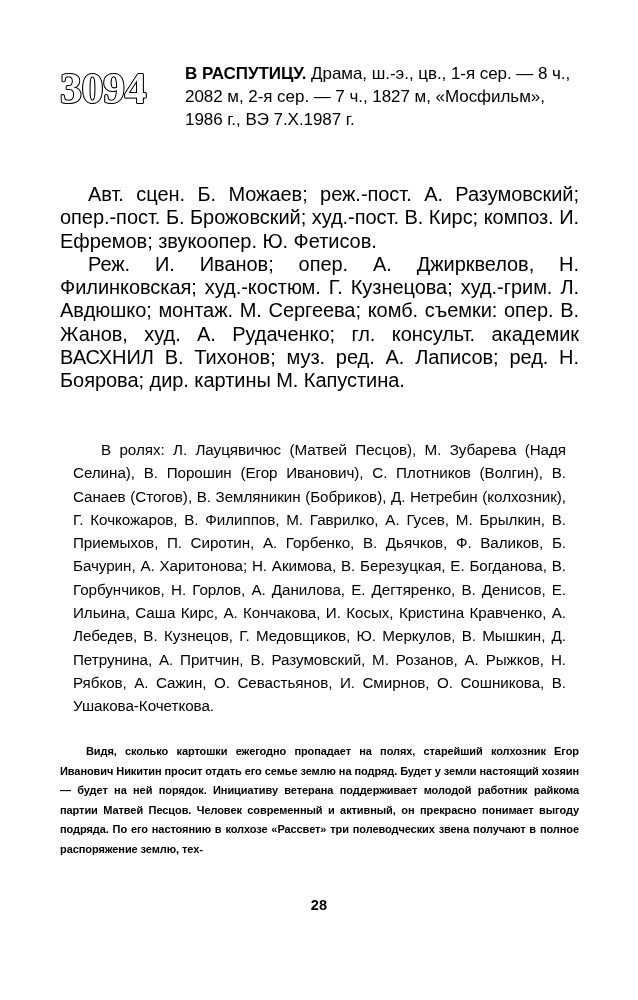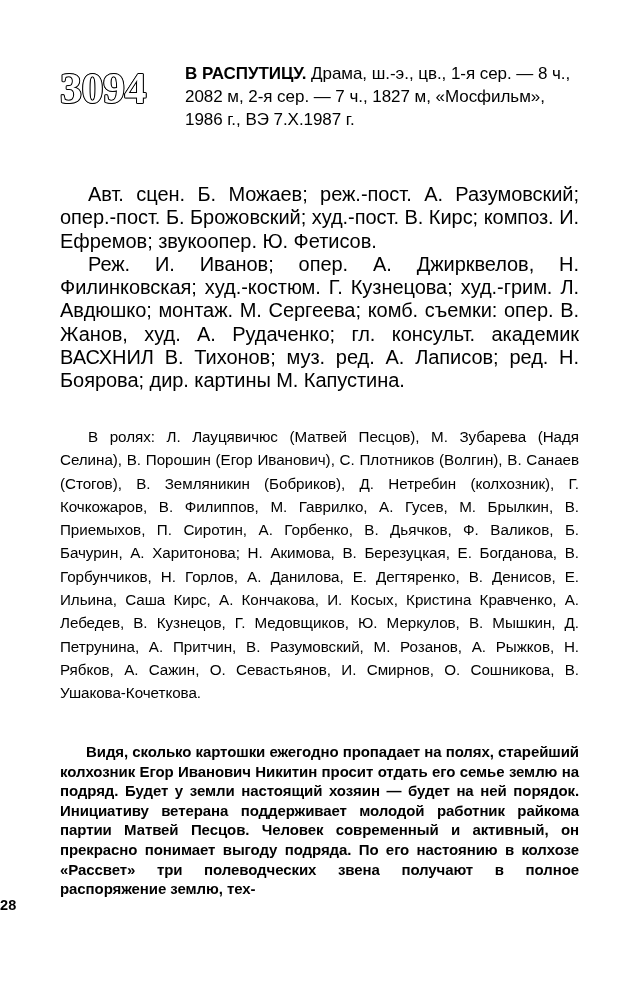--- a/index.html
+++ b/index.html
@@ -94,48 +94,48 @@
     left: 60px;
     top: 425px;
     width: 519px;
     font-size: 15.2px;
     line-height: 23.3px;
     text-align: justify;
     text-justify: inter-word;
     letter-spacing: -0.05px;
   }
   .cast p {
-    margin: 0;
+    margin: 13px;
     text-indent: 28px;
   }
 
   .synopsis {
     position: absolute;
     left: 60px;
     top: 742px;
     width: 519px;
-    font-size: 15px;
+    font-size: 11px;
     line-height: 19.6px;
     font-weight: bold;
     text-align: justify;
     text-justify: inter-word;
     letter-spacing: -0.08px;
   }
   .synopsis p {
     margin: 0;
     text-indent: 26px;
   }
 
   
   .folio {
     position: absolute;
     left: 0;
     top: 897px;
     width: 638px;
-    text-align: left;
+    text-align: center;
     font-size: 14.5px;
     font-weight: bold;
     letter-spacing: 0.3px;
   }
 </style>
 </head>
 <body>
 
 <div class="page">
 

